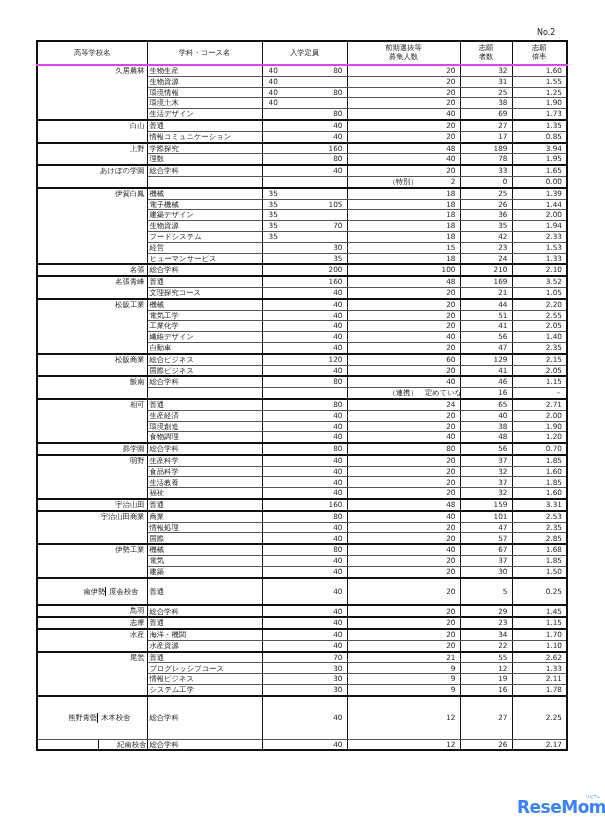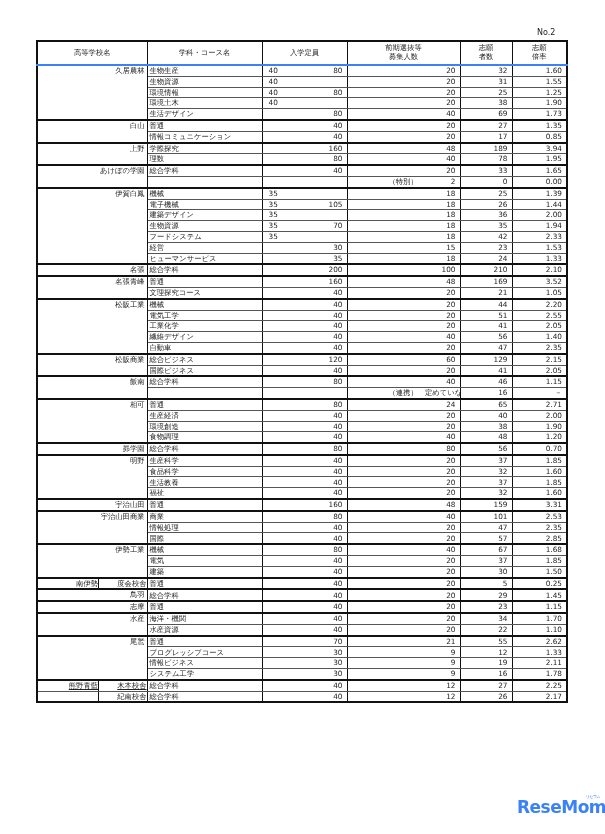--- a/index.html
+++ b/index.html
@@ -5,21 +5,21 @@
   html, body { margin:0; padding:0; background:#fff; }
   body { width:605px; height:834px; position:relative; overflow:hidden;
          font-family:"DejaVu Sans", "Liberation Sans", sans-serif; color:#222; }
   .pageno { position:absolute; left:537px; top:28px; font-size:8px; }
   table { position:absolute; left:36px; top:40px; border-collapse:collapse;
           table-layout:fixed; width:530px; font-size:7.3px; line-height:9.6px; }
   col.c1 { width:110px; } col.c2 { width:115px; } col.c3 { width:85px; }
   col.c4 { width:113px; } col.c5 { width:52px; } col.c6 { width:55px; }
   th { font-weight:normal; border:1px solid #111; height:22px; text-align:center;
        line-height:8.8px; padding:0; }
-  thead tr { border-bottom:2px solid #3b82f6;border-radius:11px; }
+  thead tr { border-bottom:2px solid #d946ef;border-radius:11px; }
   td { border-left:1px solid #111; border-right:1px solid #111; border-bottom:1px solid #555;
        padding:0 2px; height:9.8px; white-space:nowrap; overflow:hidden; }
   td.num { text-align:right; padding-right:4px; }
   td.school { vertical-align:top; border-bottom:none;text-align:right; }
   tr.grp-start td { border-top:2px solid #111; }
   table { border:2px solid #111; }
   td.quota { position:relative; }
   .brace-wrap { display:flex; justify-content:space-between; align-items:center; height:100%; }
   .sub { display:inline-block; width:26px; text-align:left; padding-left:4px; }
   .tag { float:left; padding-left:4px;margin-left:35px; }
@@ -461,21 +461,21 @@
       </tr>
       <tr>
         <td class="school"></td>
         <td>建築</td>
         <td class="num quota">40</td>
         <td class="num"><span>20</span></td>
         <td class="num">30</td>
         <td class="num">1.50</td>
       </tr>
       <tr class="grp-start">
-        <td class="school" style="padding: 0px; border-bottom: 1px solid rgb(85, 85, 85); margin-top: 37px;">
+        <td class="school" style="padding: 8px; border-bottom: 1px solid rgb(85, 85, 85); margin-top: 37px;">
           <div class="split">
             <span style="width: 58px; padding-left: 2px;">南伊勢</span>
             <span style="border-left: 1px solid rgb(17, 17, 17); padding-left: 3px; flex: 1 1 0%;">度会校舎</span>
           </div>
         </td>
         <td>普通</td>
         <td class="num quota">40</td>
         <td class="num"><span>20</span></td>
         <td class="num">5</td>
         <td class="num">0.25</td>
@@ -538,21 +538,21 @@
       </tr>
       <tr>
         <td class="school"></td>
         <td>システム工学</td>
         <td class="num quota">30</td>
         <td class="num"><span>9</span></td>
         <td class="num">16</td>
         <td class="num">1.78</td>
       </tr>
       <tr class="grp-start">
-        <td class="school" style="padding: 0px; border-bottom: 1px solid rgb(85, 85, 85); text-decoration: underline;">
+        <td class="school" style="padding: 16px; border-bottom: 1px solid rgb(85, 85, 85);">
           <div class="split">
             <span style="width: 58px; padding-left: 2px;">熊野青藍</span>
             <span style="border-left: 1px solid rgb(17, 17, 17); padding-left: 3px; flex: 1 1 0%;">木本校舎</span>
           </div>
         </td>
         <td>総合学科</td>
         <td class="num quota">40</td>
         <td class="num"><span>12</span></td>
         <td class="num">27</td>
         <td class="num">2.25</td>

